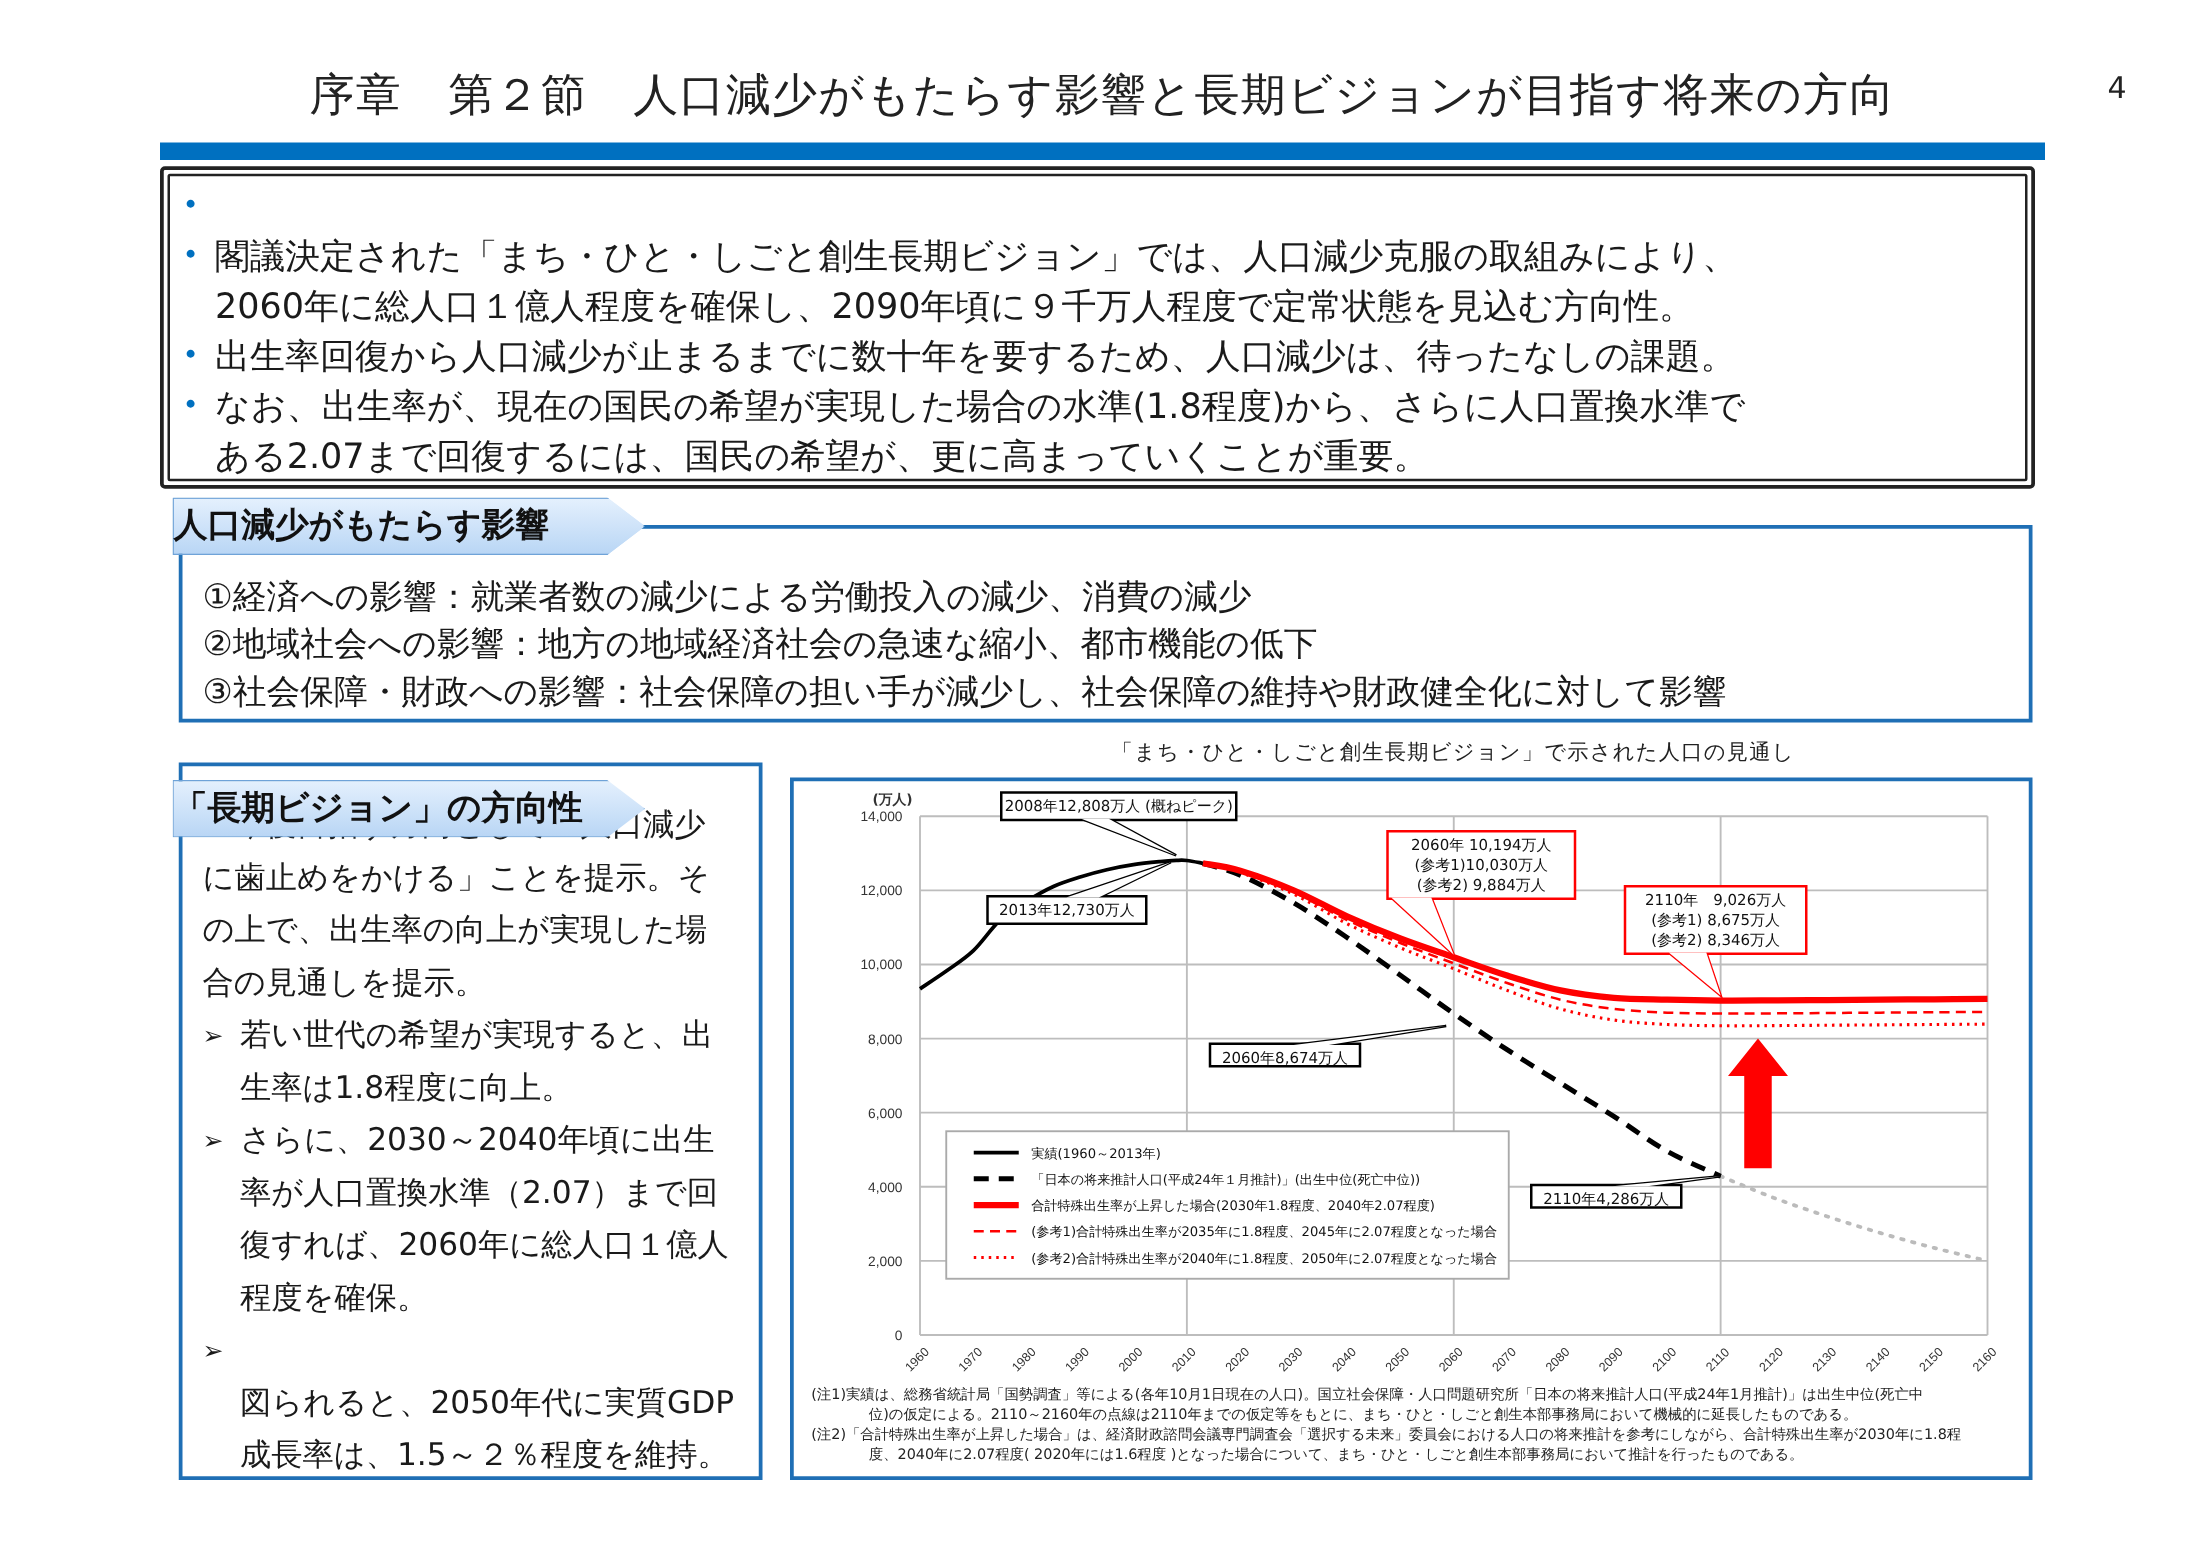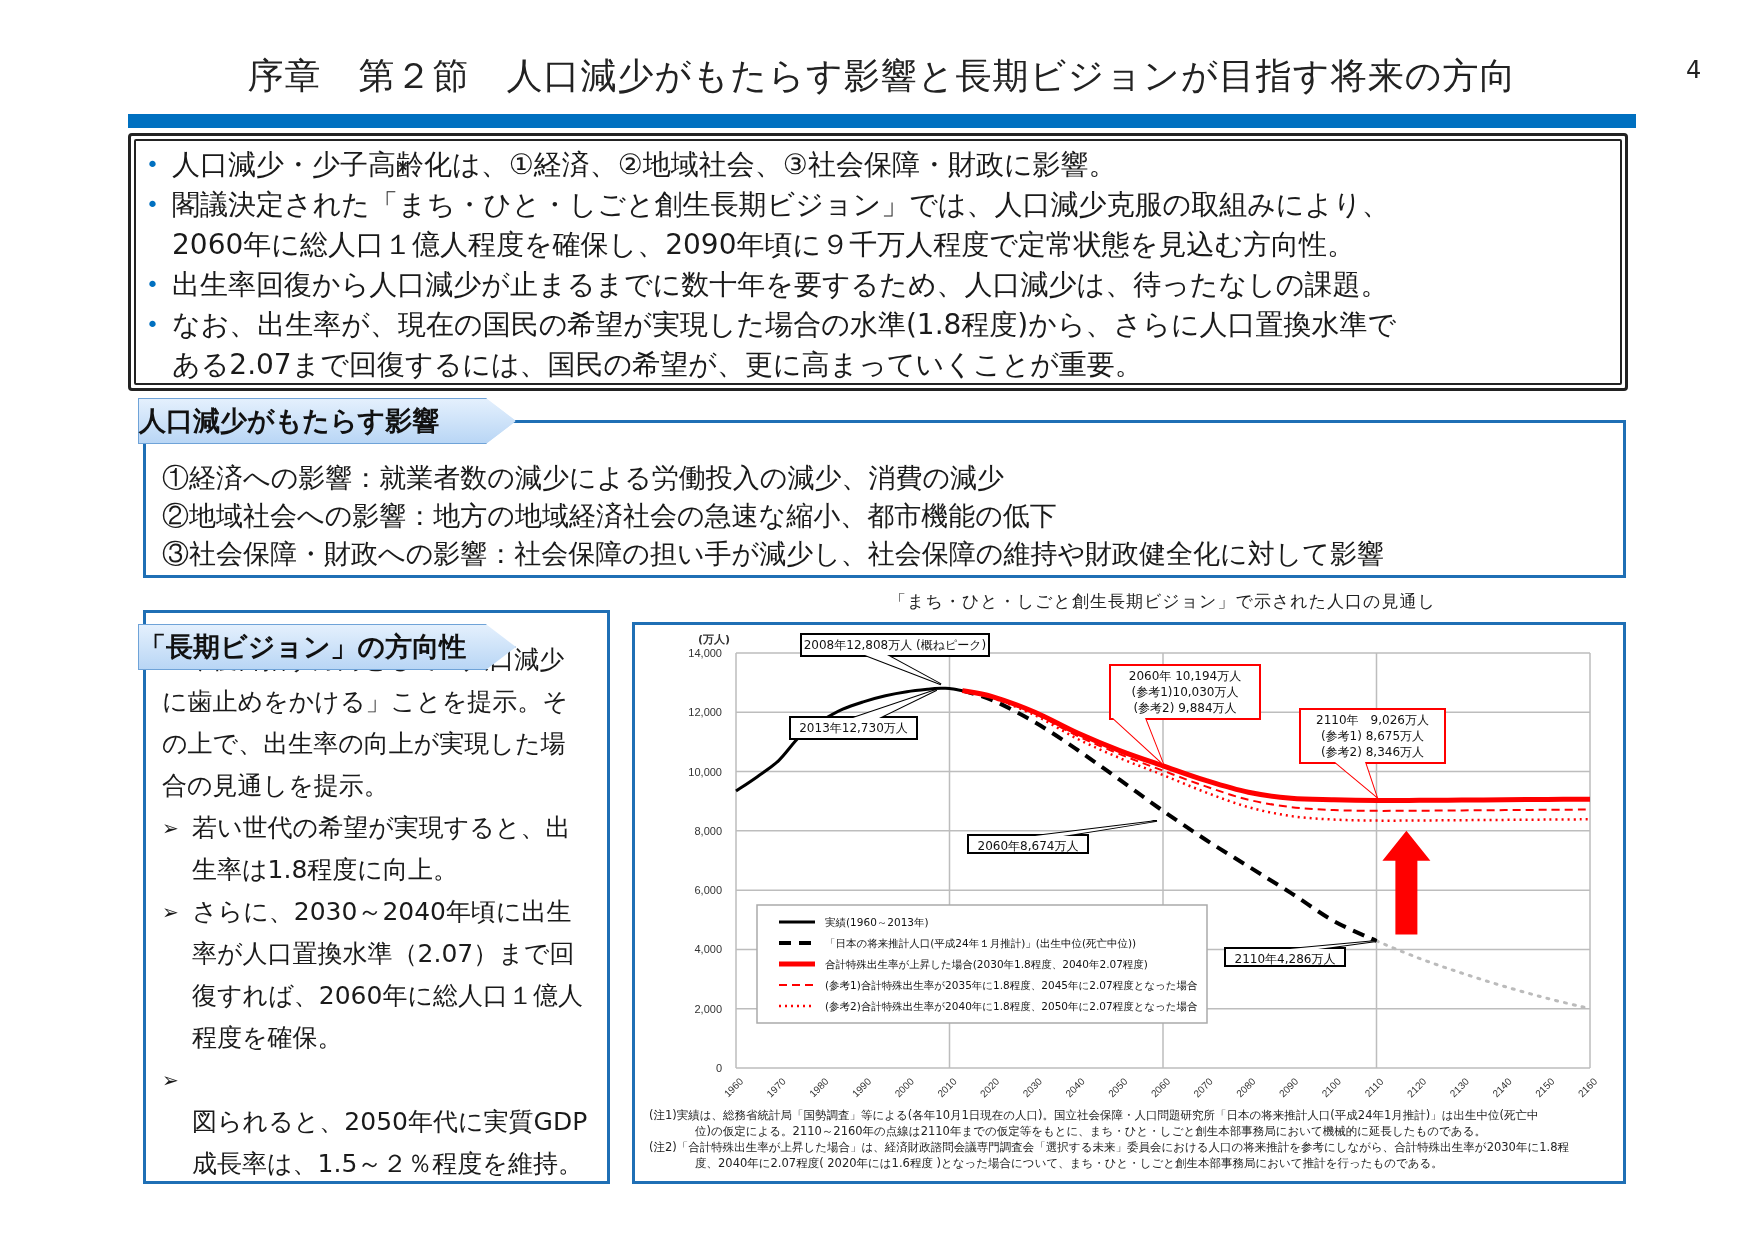--- a/index.html
+++ b/index.html
@@ -15,21 +15,21 @@
   .bullet-line { display: flex; font-size: 28px; line-height: 40px; white-space: nowrap; }
   .bullet-line .dot { width: 26px; color: #0070c0; font-size: 22px; flex: none; }
   .bullet-line.cont { padding-left: 26px; }
 
   .sec-tab { height: 46px; font-size: 27px; font-weight: bold; line-height: 44px; color: #111;
              background: linear-gradient(#e4f0fd, #b9d6f5); border: 1px solid #6fa3d8;
              clip-path: polygon(0 0, 92% 0, 100% 50%, 92% 100%, 0 100%); box-shadow: 2px 2px 3px rgba(0,0,0,0.3); }
   #sec1-tab { left: 138px; top: 398px; width: 378px; }
   #sec1-box { left: 143px; top: 420px; width: 1483px; height: 158px; border: 3px solid #1f6fb5; border-top-width: 3px; }
   #sec1-box .line { font-size: 27px; line-height: 38px; white-space: nowrap; padding-left: 16px; }
-  #sec1-box .lines { position: absolute; top: 36px; left: 0; font-family: Liberation Serif, serif; }
+  #sec1-box .lines { position: absolute; top: 36px; left: 0; }
 
   #sec2-tab { left: 138px; top: 588px; width: 378px; margin-top: 36px; }
   #sec2-box { left: 143px; top: 610px; width: 467px; height: 574px; border: 3px solid #1f6fb5; }
   #sec2-box .content { position: absolute; top: 26px; left: 16px; right: 8px; font-size: 25px; line-height: 42px; }
   #sec2-box .p { white-space: pre-wrap; }
   #sec2-box .item { display: flex; }
   #sec2-box .item .arrow { width: 30px; flex: none; font-size: 20px; }
 
   #chart-title { left: 700px; width: 925px; top: 590px; text-align: center; font-size: 17px; color: #222; letter-spacing: 1px; white-space: nowrap; }
   #chart-box { left: 632px; top: 622px; width: 994px; height: 562px; border: 3px solid #1f6fb5; background: #fff; }
@@ -42,21 +42,20 @@
 <body>
 
 <div class="abs" id="page-title">序章　第２節　人口減少がもたらす影響と長期ビジョンが目指す将来の方向</div>
 <div class="abs" id="page-number">4</div>
 <div class="abs" id="title-bar"></div>
 
 <div class="abs" id="summary-box">
   <div class="inner" id="summary-inner">
       <div class="bullet-line">
         <span class="dot">•</span>
-        <span>人口減少・少子高齢化は、①経済、②地域社会、③社会保障・財政に影響。</span>
       </div>
       <div class="bullet-line">
         <span class="dot">•</span>
         <span>閣議決定された「まち・ひと・しごと創生長期ビジョン」では、人口減少克服の取組みにより、</span>
       </div>
       <div class="bullet-line cont">
         <span>2060年に総人口１億人程度を確保し、2090年頃に９千万人程度で定常状態を見込む方向性。</span>
       </div>
       <div class="bullet-line">
         <span class="dot">•</span>

